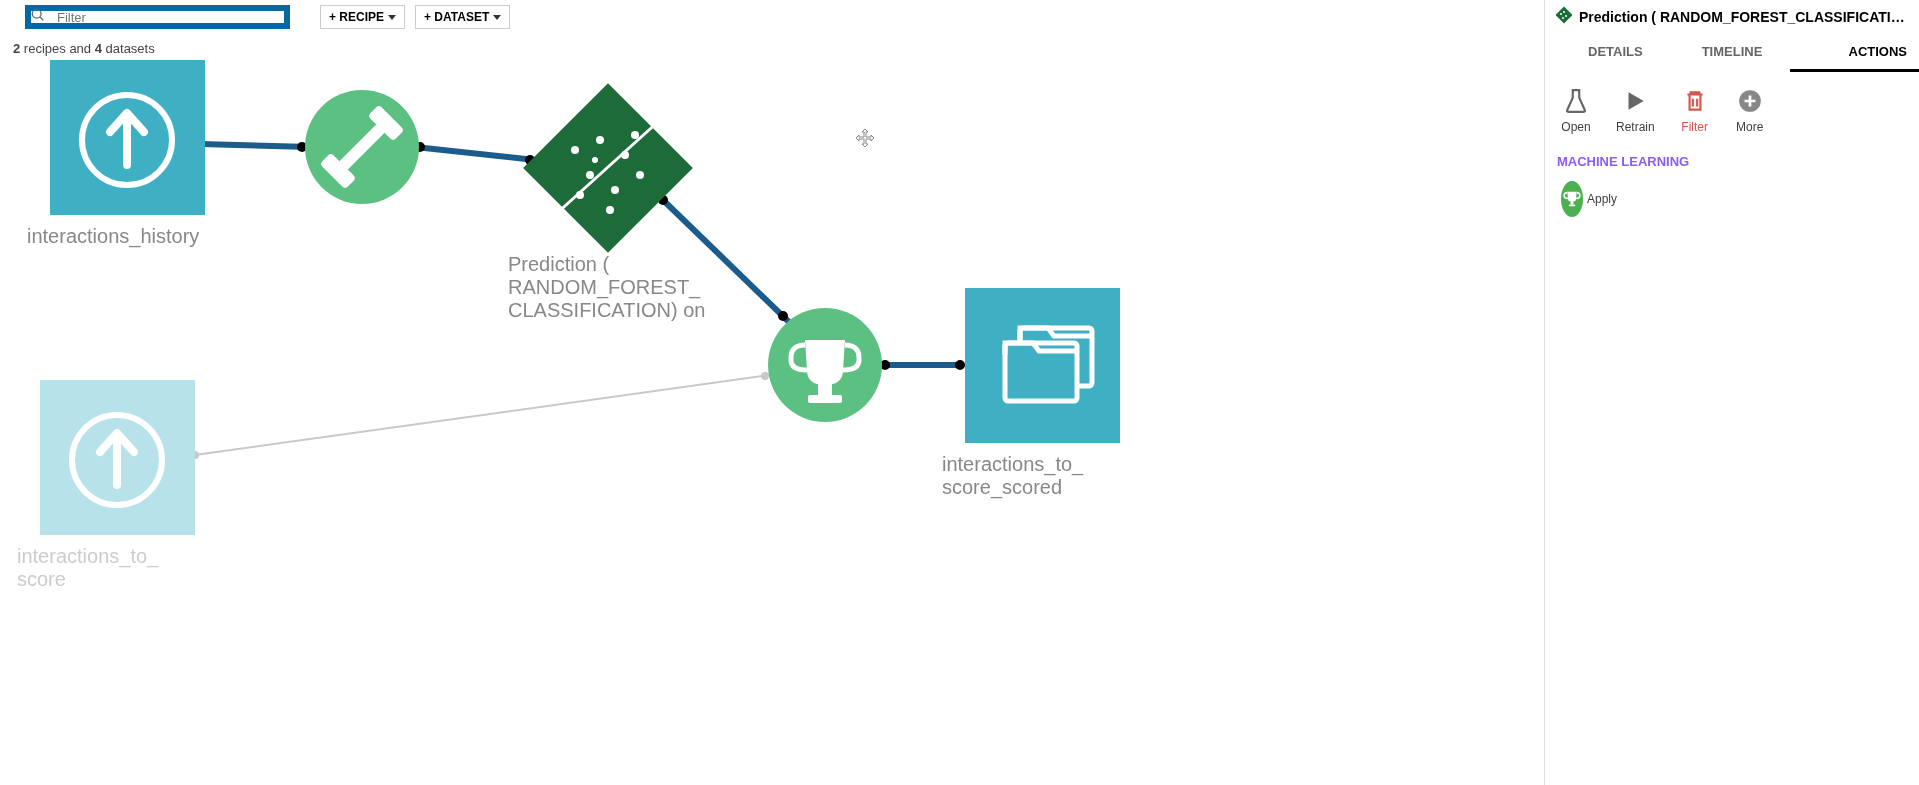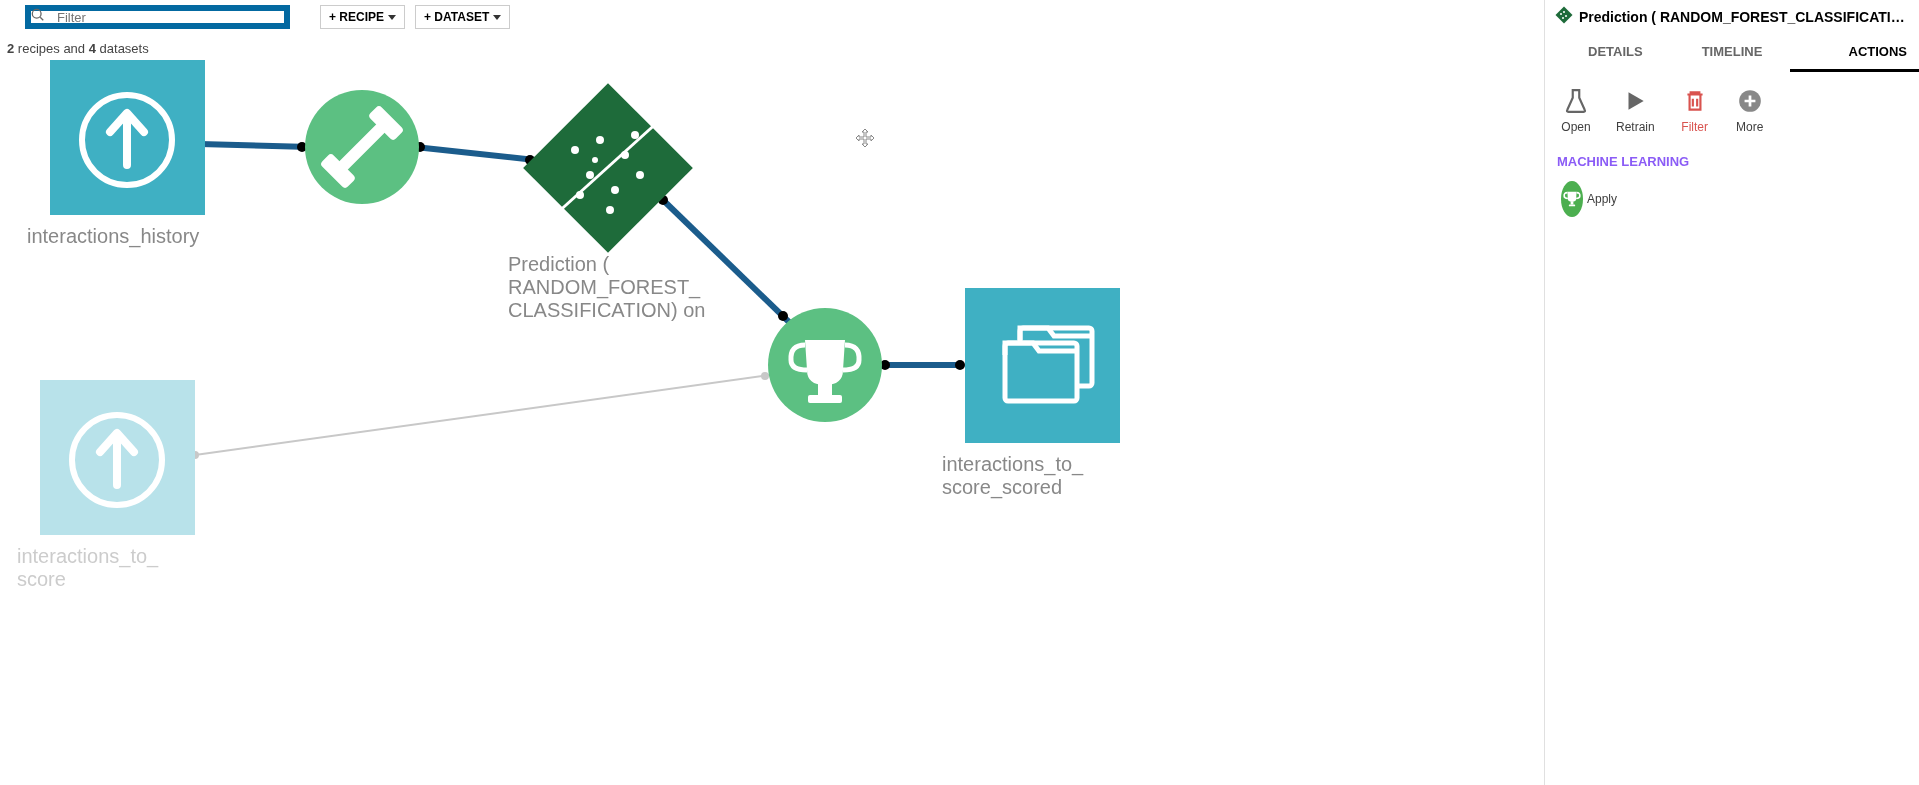--- a/index.html
+++ b/index.html
@@ -54,21 +54,21 @@
     .caret {
       width: 0; height: 0;
       border-left: 4px solid transparent;
       border-right: 4px solid transparent;
       border-top: 5px solid #333;
     }
     
     .summary {
       position: absolute;
       top: 41px;
-      left: 7px;
+      left: 13px;
       font-size: 13px;
       color: #444;
     }
     .summary b { font-weight: 700; }
     
     
     .canvas {
       position: absolute;
       top: 0;
       left: 0;

